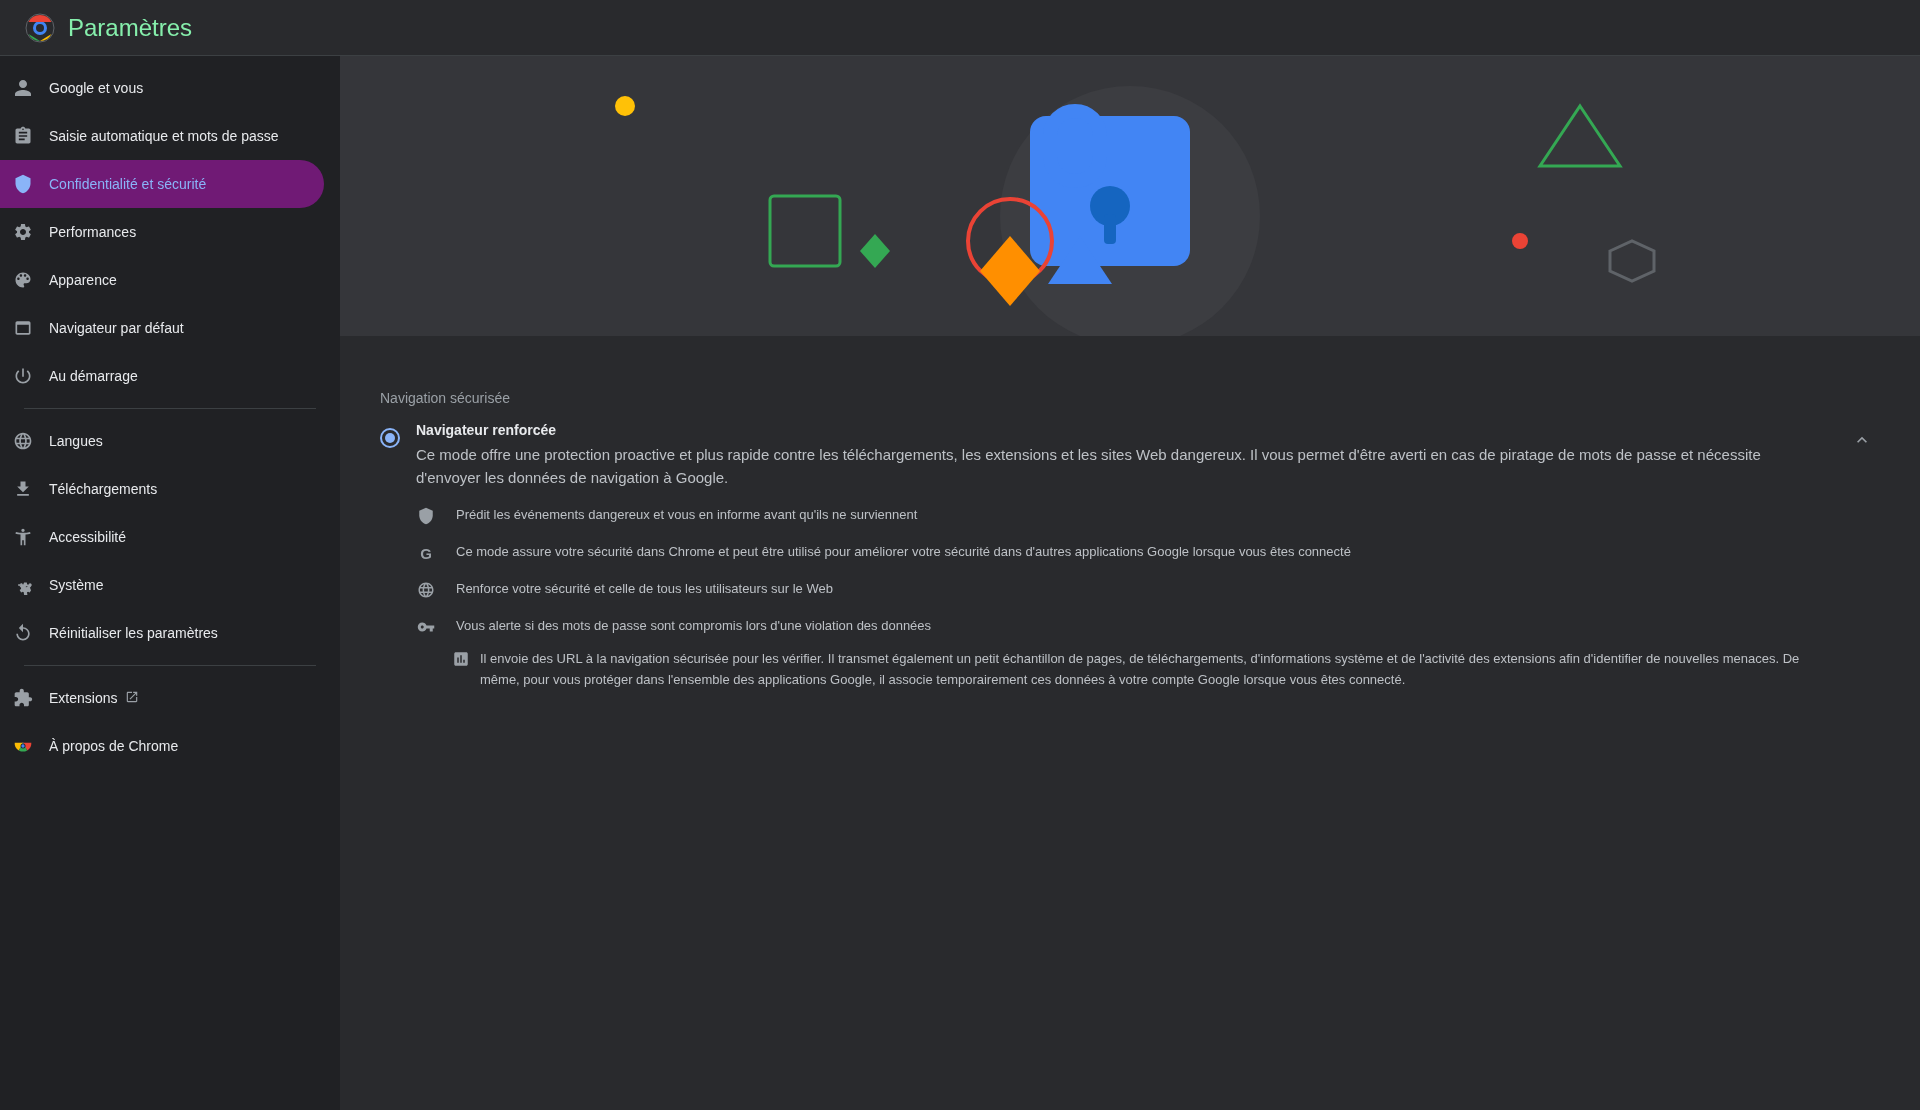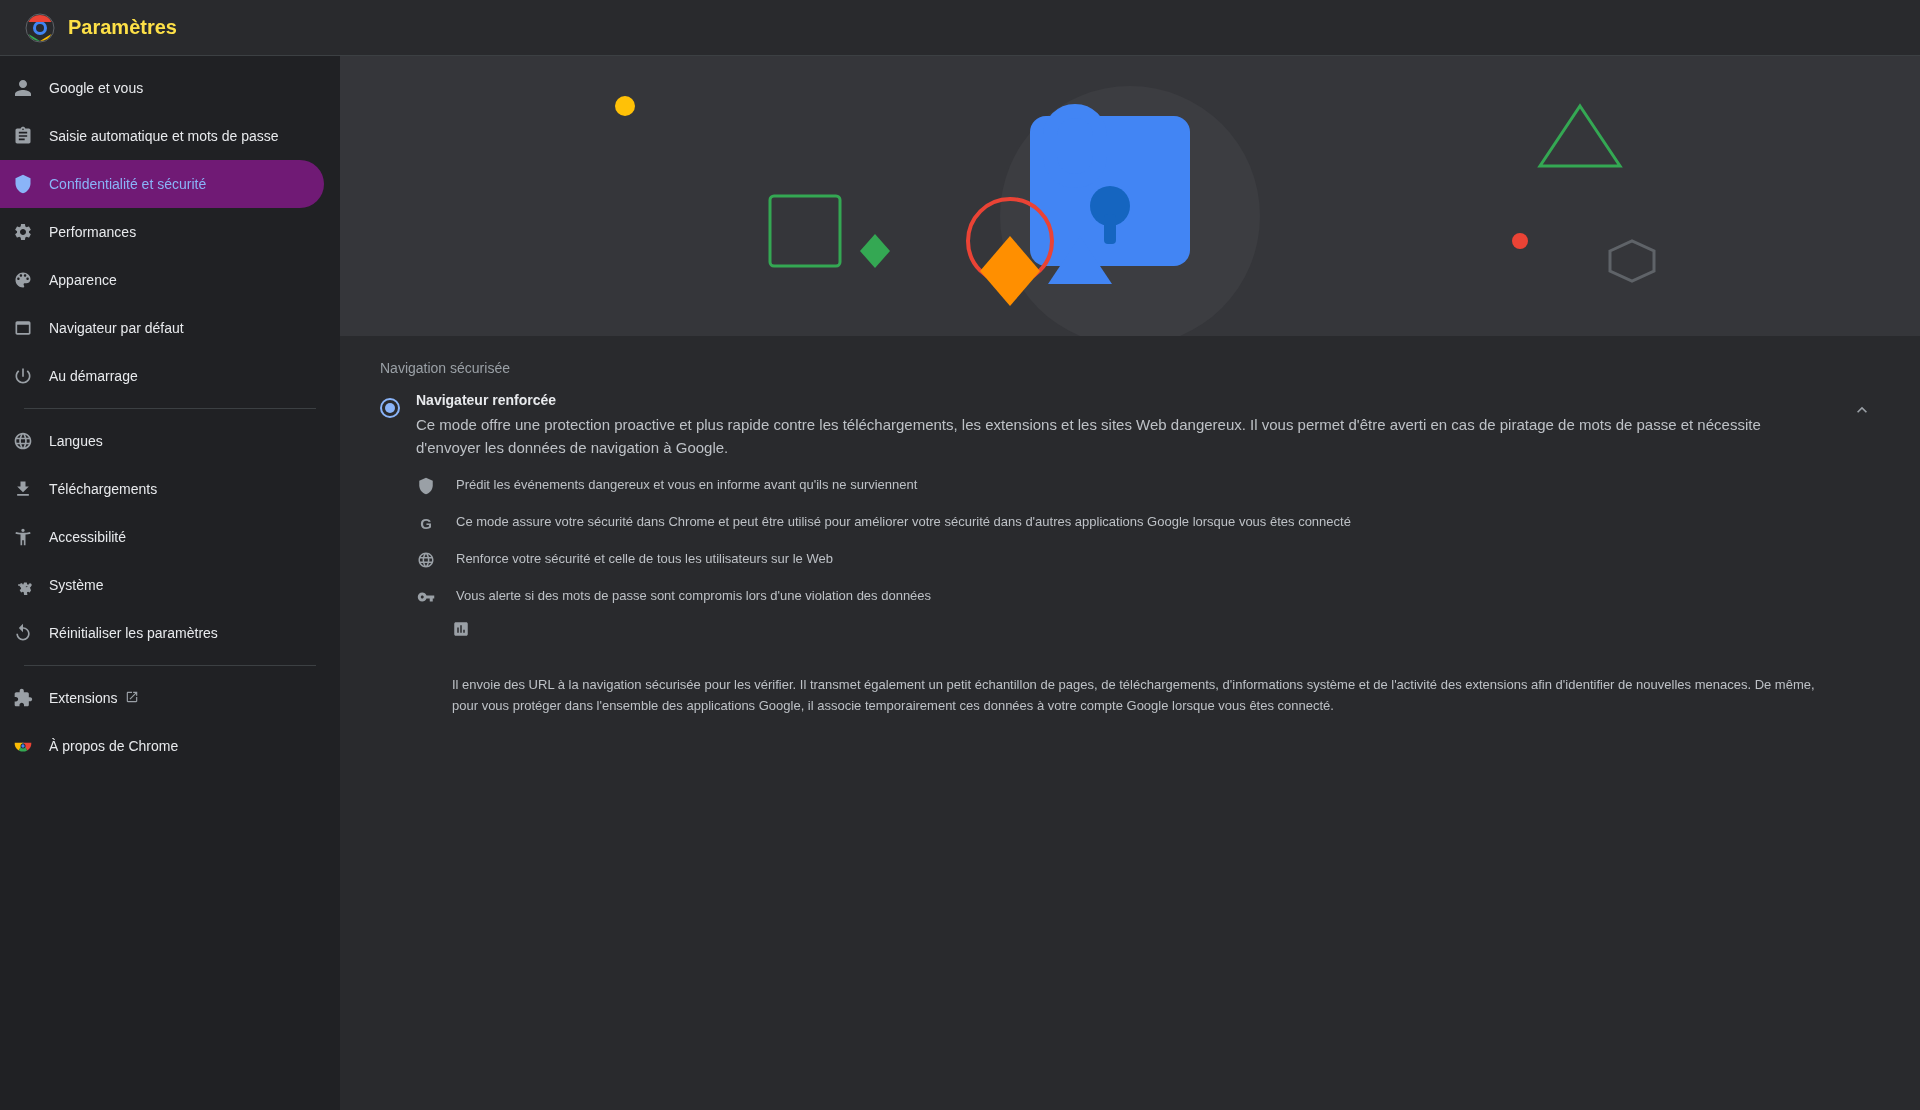--- a/index.html
+++ b/index.html
@@ -24,23 +24,23 @@
       flex-shrink: 0;
       border-bottom: 1px solid #3c4043;
     }
     .header-logo {
       display: flex;
       align-items: center;
       gap: 12px;
       width: 340px;
     }
     .header-title {
-      font-size: 20px;
-      font-weight: 700;
-      color: #fde047;
+      font-size: 24px;
+      font-weight: 400;
+      color: #86efac;
     }
     .header-search {
       flex: 1;
       display: flex;
       align-items: center;
       background: #3c4043;
       border-radius: 24px;
       padding: 8px 16px;
       gap: 10px;
       max-width: 680px;
@@ -146,20 +146,21 @@
     
     .content-body {
       padding: 24px 40px;
     }
 
     .section-title {
       font-size: 14px;
       color: #9aa0a6;
       margin-bottom: 16px;
       font-weight: 400;
+      margin-top: 30px;
     }
 
     .radio-circle {
       width: 20px;
       height: 20px;
       border-radius: 50%;
       border: 2px solid #8ab4f8;
       display: flex;
       align-items: center;
       justify-content: center;
@@ -495,21 +496,21 @@
                 <svg width="18" height="18" viewBox="0 0 24 24" fill="#9aa0a6">
                     <path d="M12.65 10C11.83 7.67 9.61 6 7 6c-3.31 0-6 2.69-6 6s2.69 6 6 6c2.61 0 4.83-1.67 5.65-4H17v4h4v-4h2v-4H12.65zM7 14c-1.1 0-2-.9-2-2s.9-2 2-2 2 .9 2 2-.9 2-2 2z"></path>
                   </svg>
               </span>
               <span class="feature-text">Vous alerte si des mots de passe sont compromis lors d'une violation des données</span>
             </div>
 
           </div>
 
           <div class="expanded-desc">
-            <div style="display:flex; align-items:flex-start; gap:30px;flex-direction:column;">
+            <div style="display:flex; align-items:flex-start; gap:10px;">
               <span style="color:#9aa0a6; flex-shrink:0; margin-top:1px;">
                 <svg width="18" height="18" viewBox="0 0 24 24" fill="currentColor">
                     <path d="M19 3H5c-1.1 0-2 .9-2 2v14c0 1.1.9 2 2 2h14c1.1 0 2-.9 2-2V5c0-1.1-.9-2-2-2zM9 17H7v-7h2v7zm4 0h-2V7h2v10zm4 0h-2v-4h2v4z"></path>
                   </svg>
               </span>
               <span style="font-size:13px; color:#bdc1c6; line-height:1.6;">Il envoie des URL à la navigation sécurisée pour les vérifier. Il transmet également un petit échantillon de pages, de téléchargements, d'informations système et de l'activité des extensions afin d'identifier de nouvelles menaces. De même, pour vous protéger dans l'ensemble des applications Google, il associe temporairement ces données à votre compte Google lorsque vous êtes connecté.</span>
             </div>
           </div>
 
         </div>

